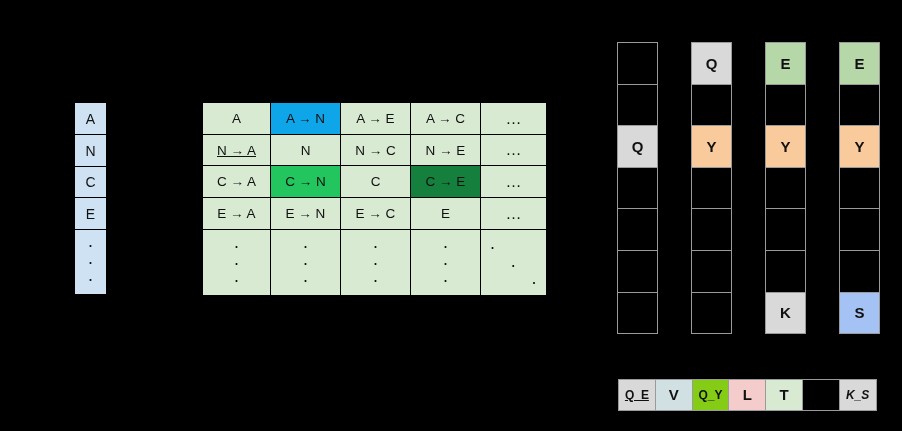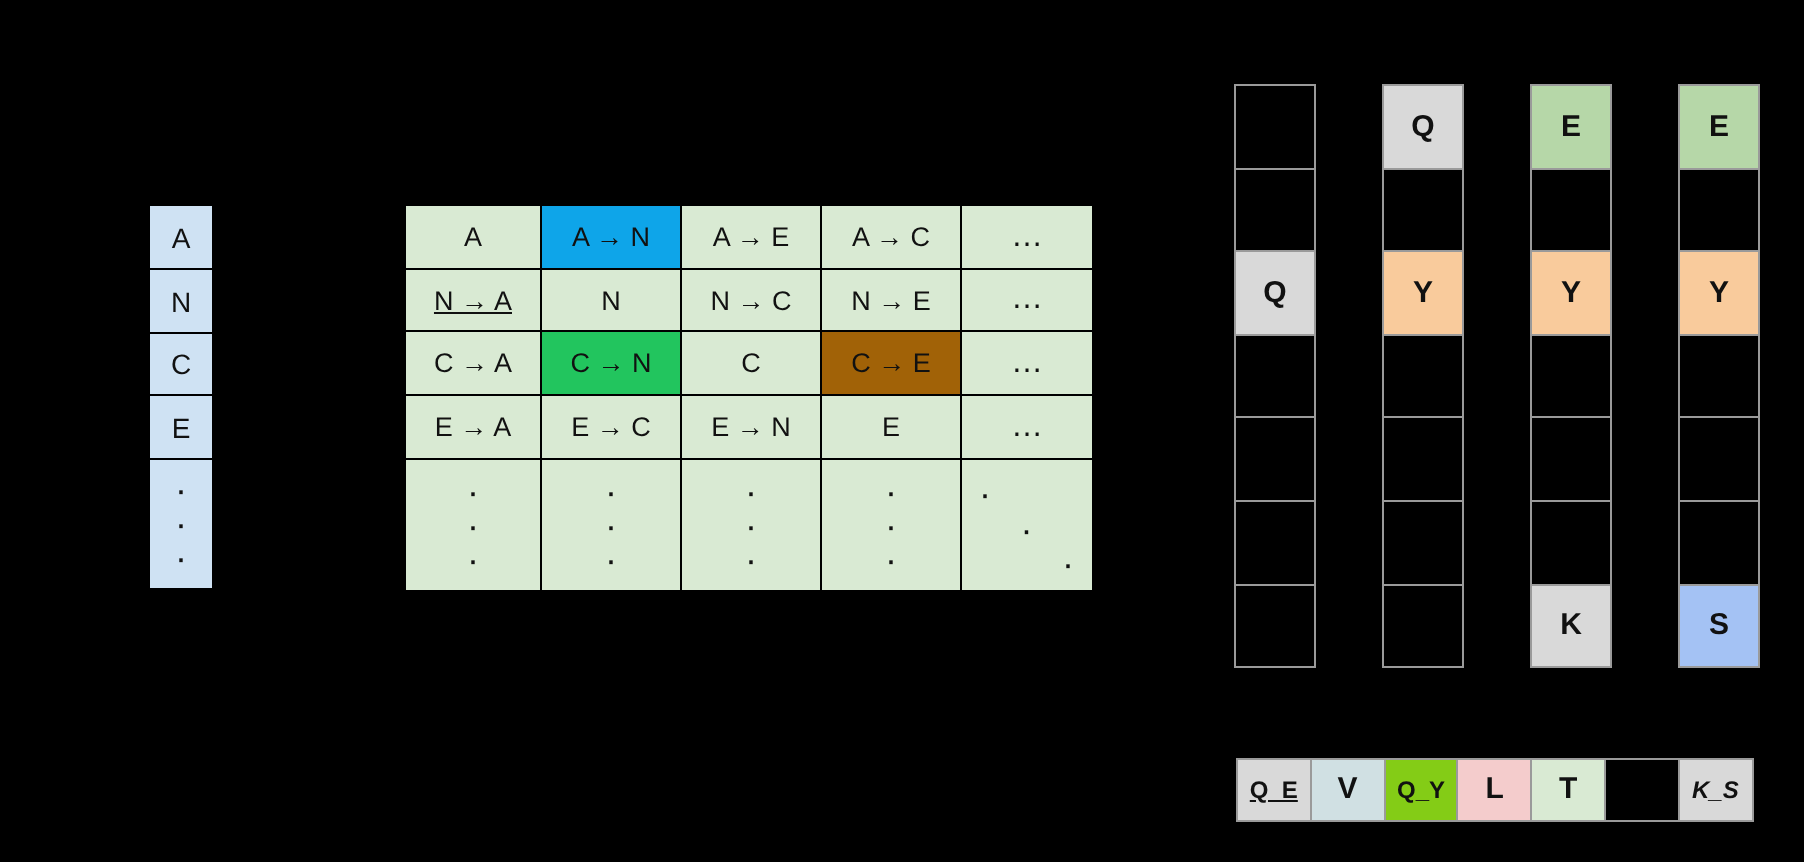--- a/index.html
+++ b/index.html
@@ -89,25 +89,25 @@
       <div class="mcell" style="background: rgb(217, 234, 211);">A → C</div>
       <div class="mcell hdots" style="background: rgb(217, 234, 211);">…</div>
       <div class="mcell" style="background: rgb(217, 234, 211); text-decoration: underline;">N → A</div>
       <div class="mcell" style="background: rgb(217, 234, 211);">N</div>
       <div class="mcell" style="background: rgb(217, 234, 211);">N → C</div>
       <div class="mcell" style="background: rgb(217, 234, 211);">N → E</div>
       <div class="mcell hdots" style="background: rgb(217, 234, 211);">…</div>
       <div class="mcell" style="background: rgb(217, 234, 211);">C → A</div>
       <div class="mcell" style="background: #22c55e;">C → N</div>
       <div class="mcell" style="background: rgb(217, 234, 211);">C</div>
-      <div class="mcell" style="background: #a16207; text-align: center;">C → E</div>
+      <div class="mcell" style="background: #15803d; text-align: center;">C → E</div>
       <div class="mcell hdots" style="background: rgb(217, 234, 211);">…</div>
       <div class="mcell" style="background: rgb(217, 234, 211);">E → A</div>
+      <div class="mcell" style="background: rgb(217, 234, 211);">E → N</div>
       <div class="mcell" style="background: rgb(217, 234, 211);">E → C</div>
-      <div class="mcell" style="background: rgb(217, 234, 211);">E → N</div>
       <div class="mcell" style="background: rgb(217, 234, 211);">E</div>
       <div class="mcell hdots" style="background: rgb(217, 234, 211);">…</div>
       <div class="mcell vdots" style="background: rgb(217, 234, 211);">
         <span>·</span>
         <span>·</span>
         <span>·</span>
       </div>
       <div class="mcell vdots" style="background: rgb(217, 234, 211);">
         <span>·</span>
         <span>·</span>

